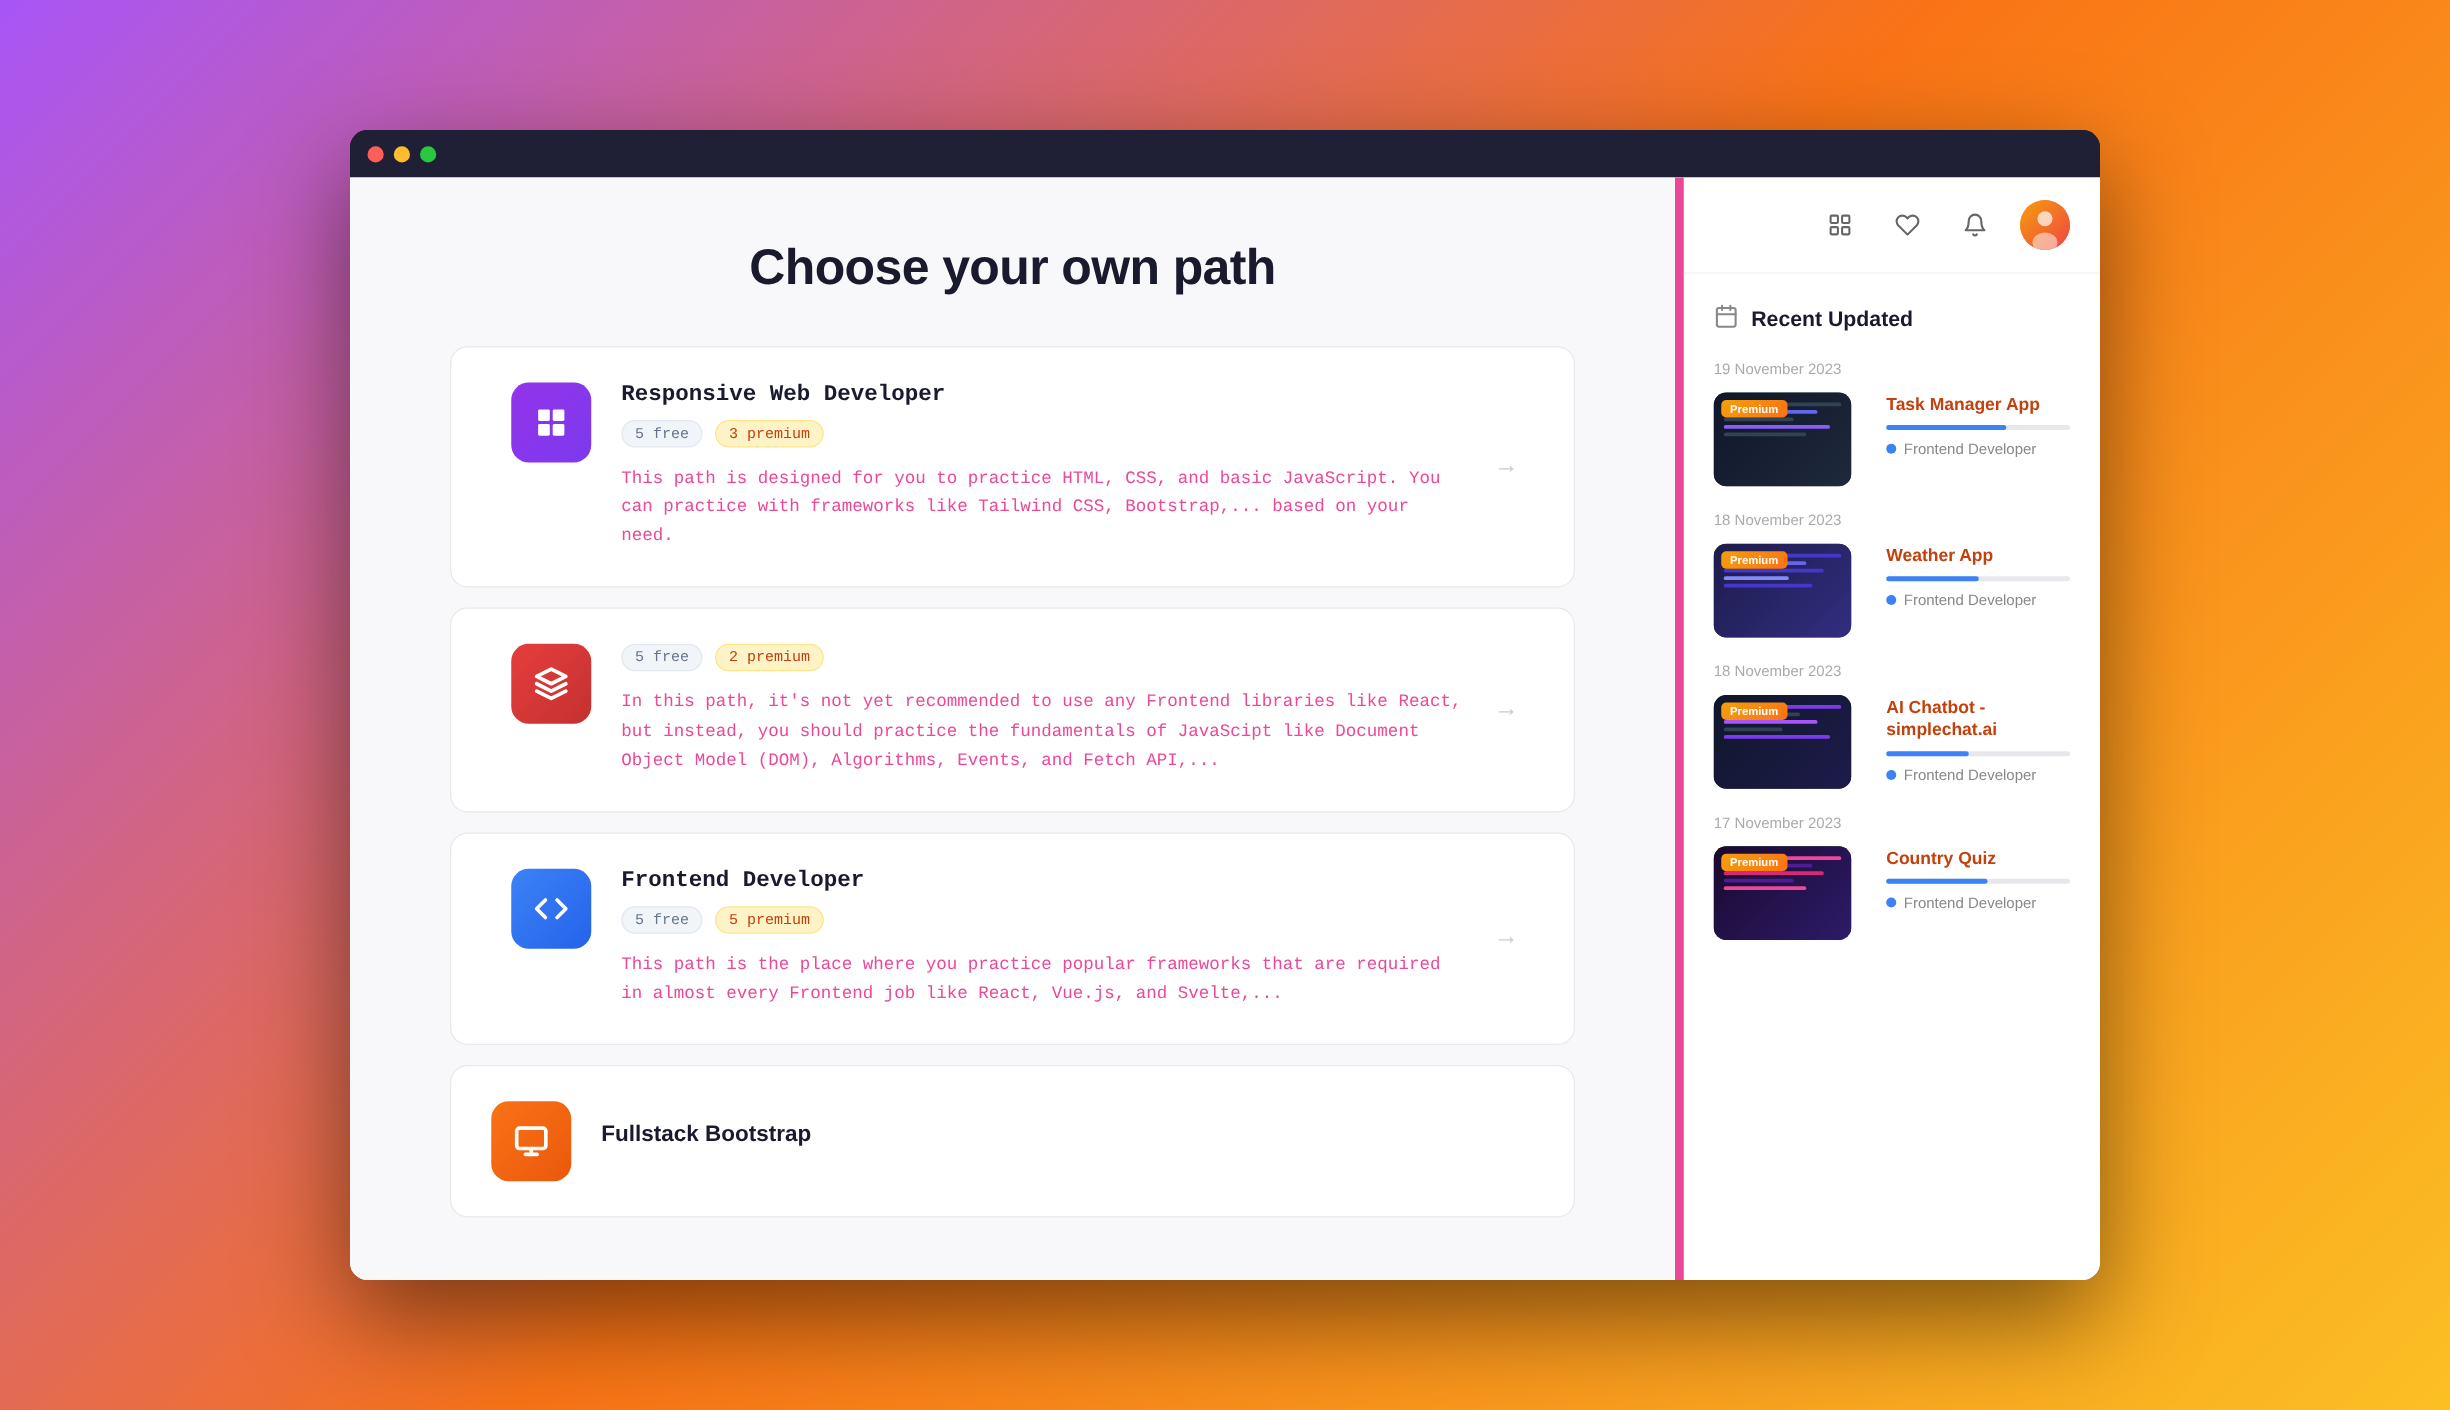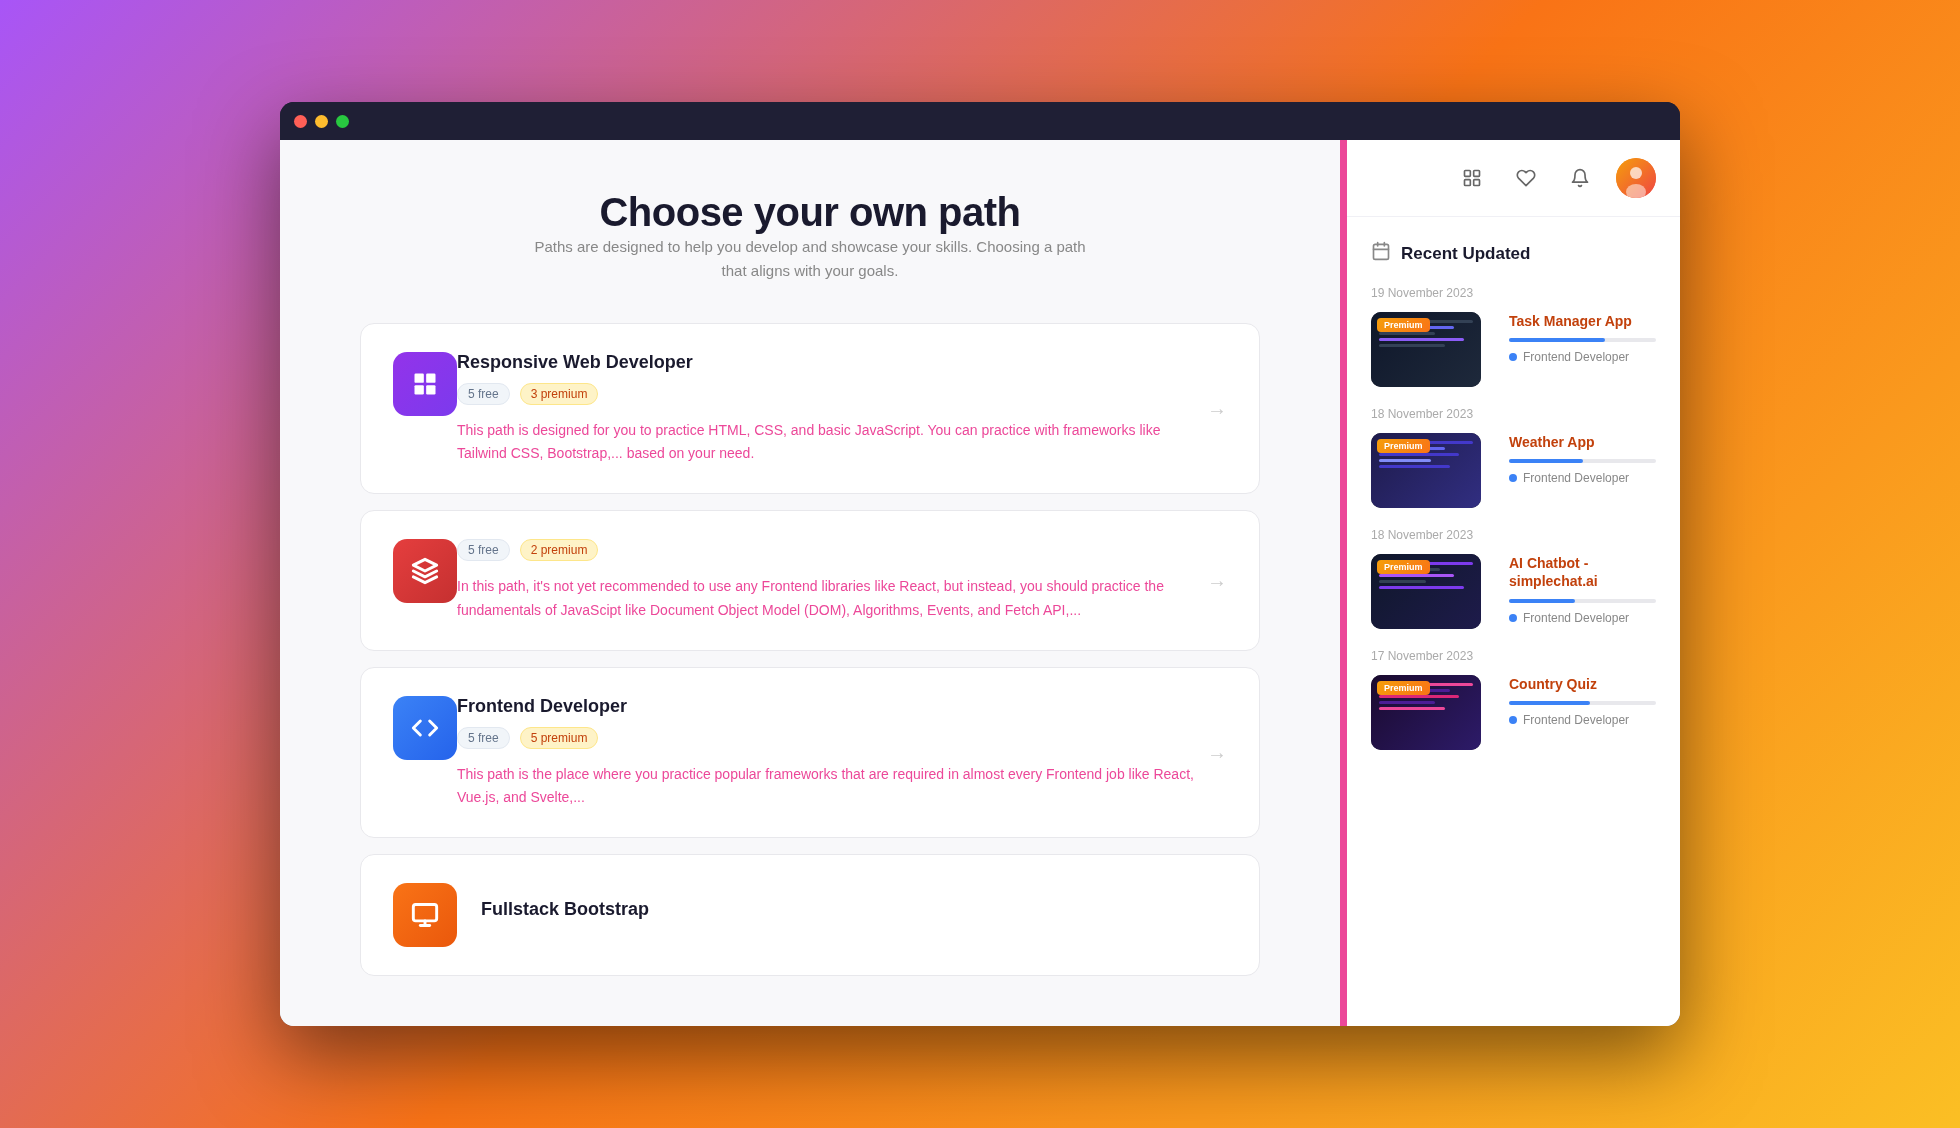--- a/index.html
+++ b/index.html
@@ -75,27 +75,29 @@
       line-height: 1.6;
       max-width: 560px;
       margin: 0 auto;
     }
 
     
     .path-card {
       background: #fff;
       border: 1px solid #e8e8ec;
       border-radius: 14px;
-      padding: 28px 32px;
+      padding: 28px 48px;
       margin-bottom: 16px;
       display: flex;
       align-items: flex-start;
+      gap: 24px;
       cursor: pointer;
       transition: box-shadow 0.2s;
       position: relative;
+      font-family: Liberation Mono, monospace;
     }
 
     .path-icon {
       width: 64px;
       height: 64px;
       border-radius: 14px;
       display: flex;
       align-items: center;
       justify-content: center;
       flex-shrink: 0;
@@ -327,21 +329,20 @@
     <div class="titlebar-dot dot-red"></div>
     <div class="titlebar-dot dot-yellow"></div>
     <div class="titlebar-dot dot-green"></div>
   </div>
 
   <div class="app-body">
 
     <div class="main-content">
       <div class="page-header">
         <h1 class="page-title">Choose your own path</h1>
-        <p class="page-subtitle">Paths are designed to help you develop and showcase your skills. Choosing a path that aligns with your goals.</p>
       </div>
 
       <div class="path-card">
         <div class="path-icon icon-purple">
           <svg width="28" height="28" viewBox="0 0 24 24" fill="white" stroke="none">
             <rect x="3" y="3" width="8" height="8" rx="1"></rect>
             <rect x="13" y="3" width="8" height="8" rx="1"></rect>
             <rect x="3" y="13" width="8" height="8" rx="1"></rect>
             <rect x="13" y="13" width="8" height="8" rx="1"></rect>
           </svg>

